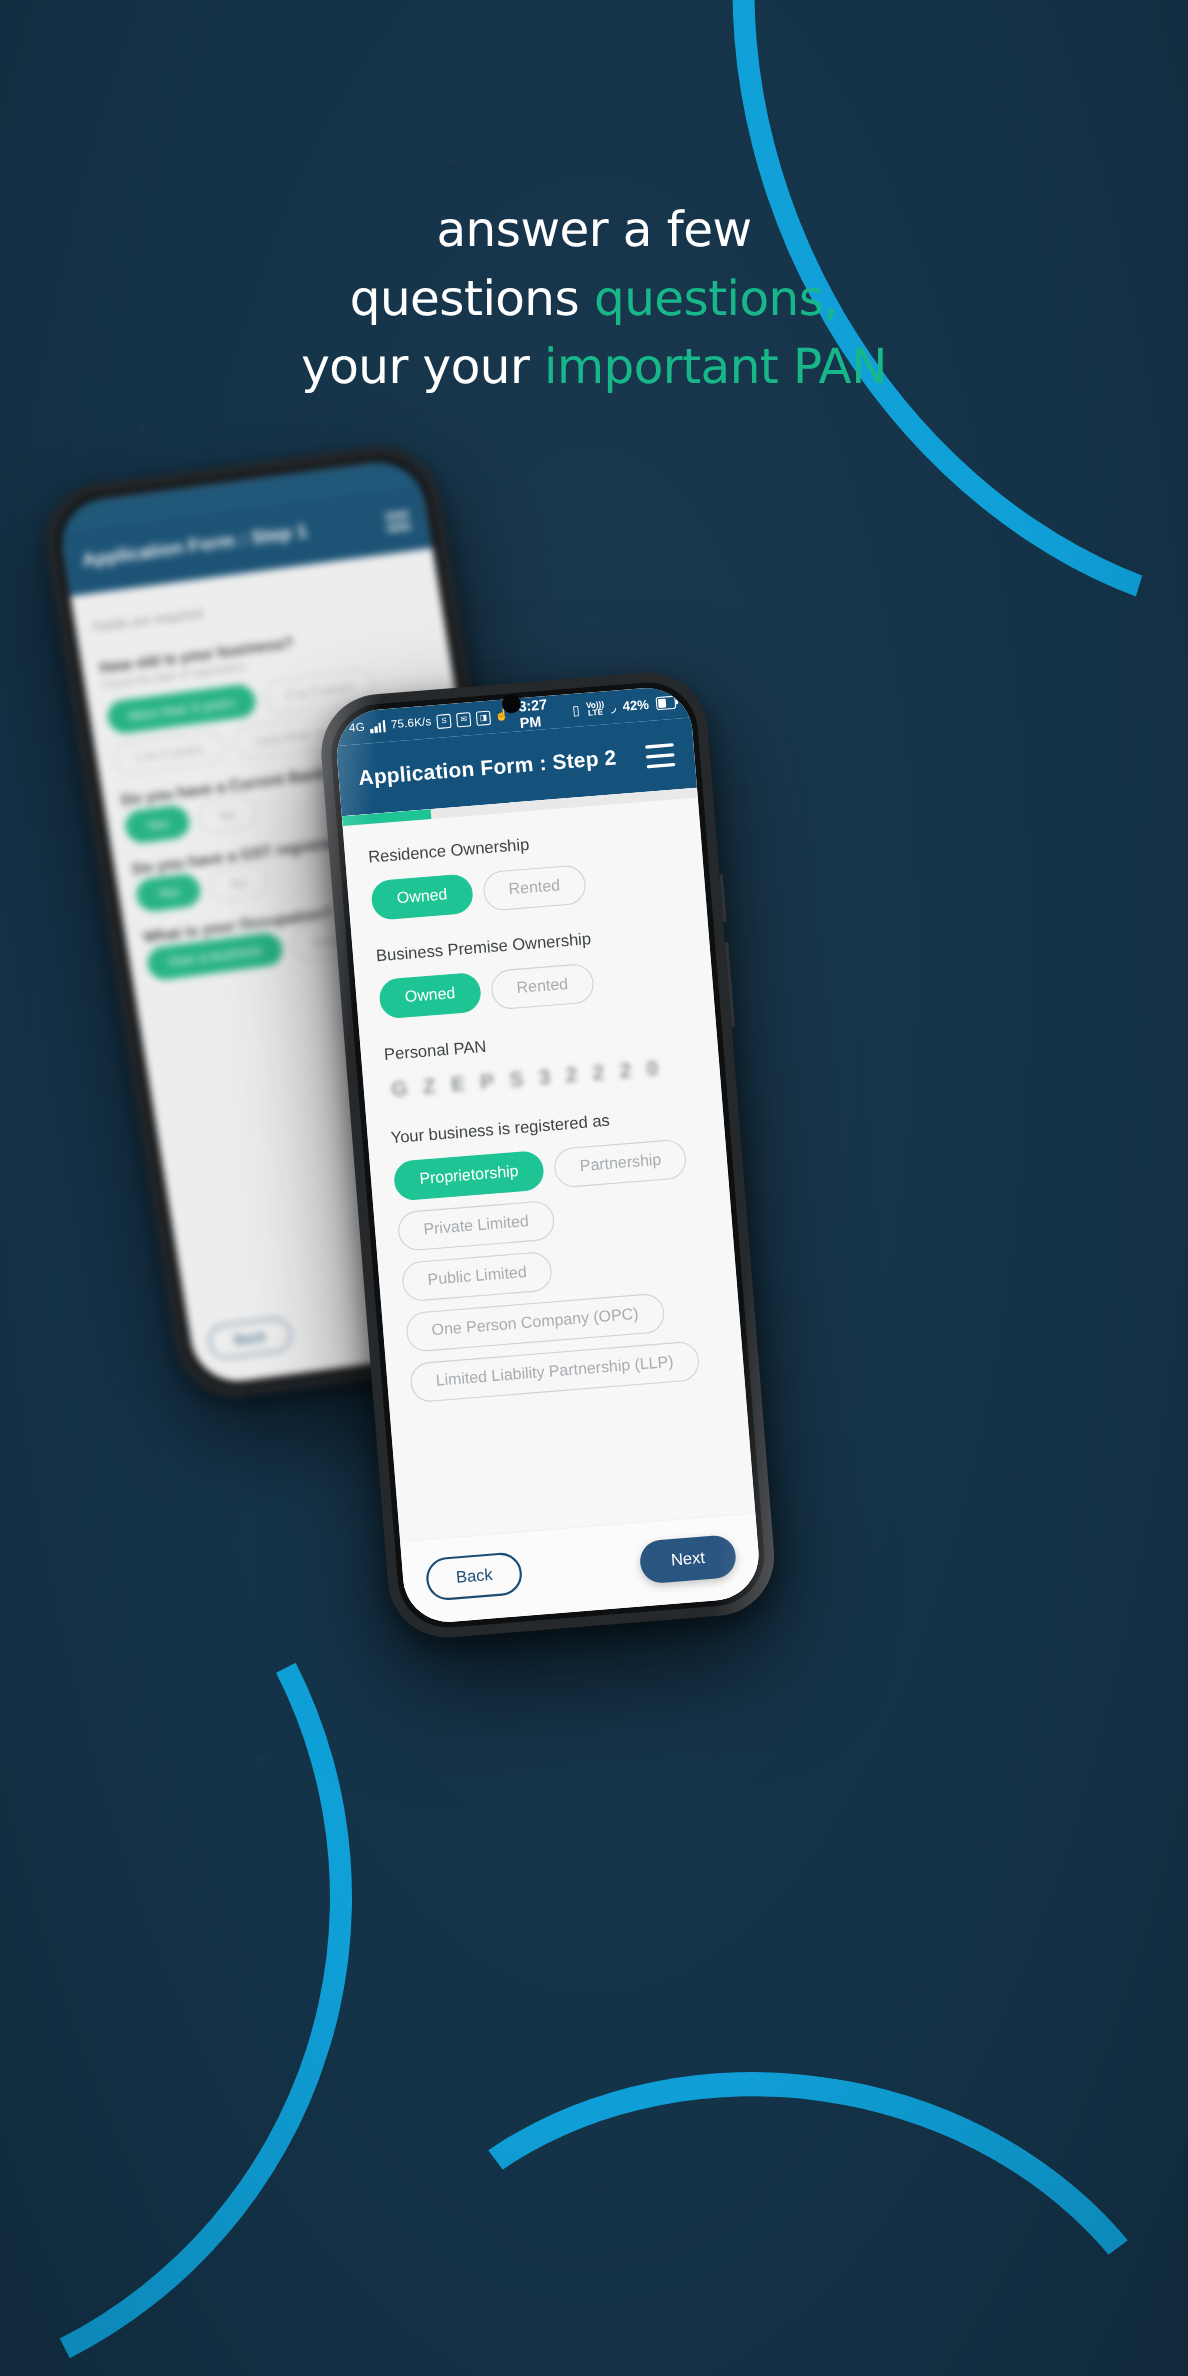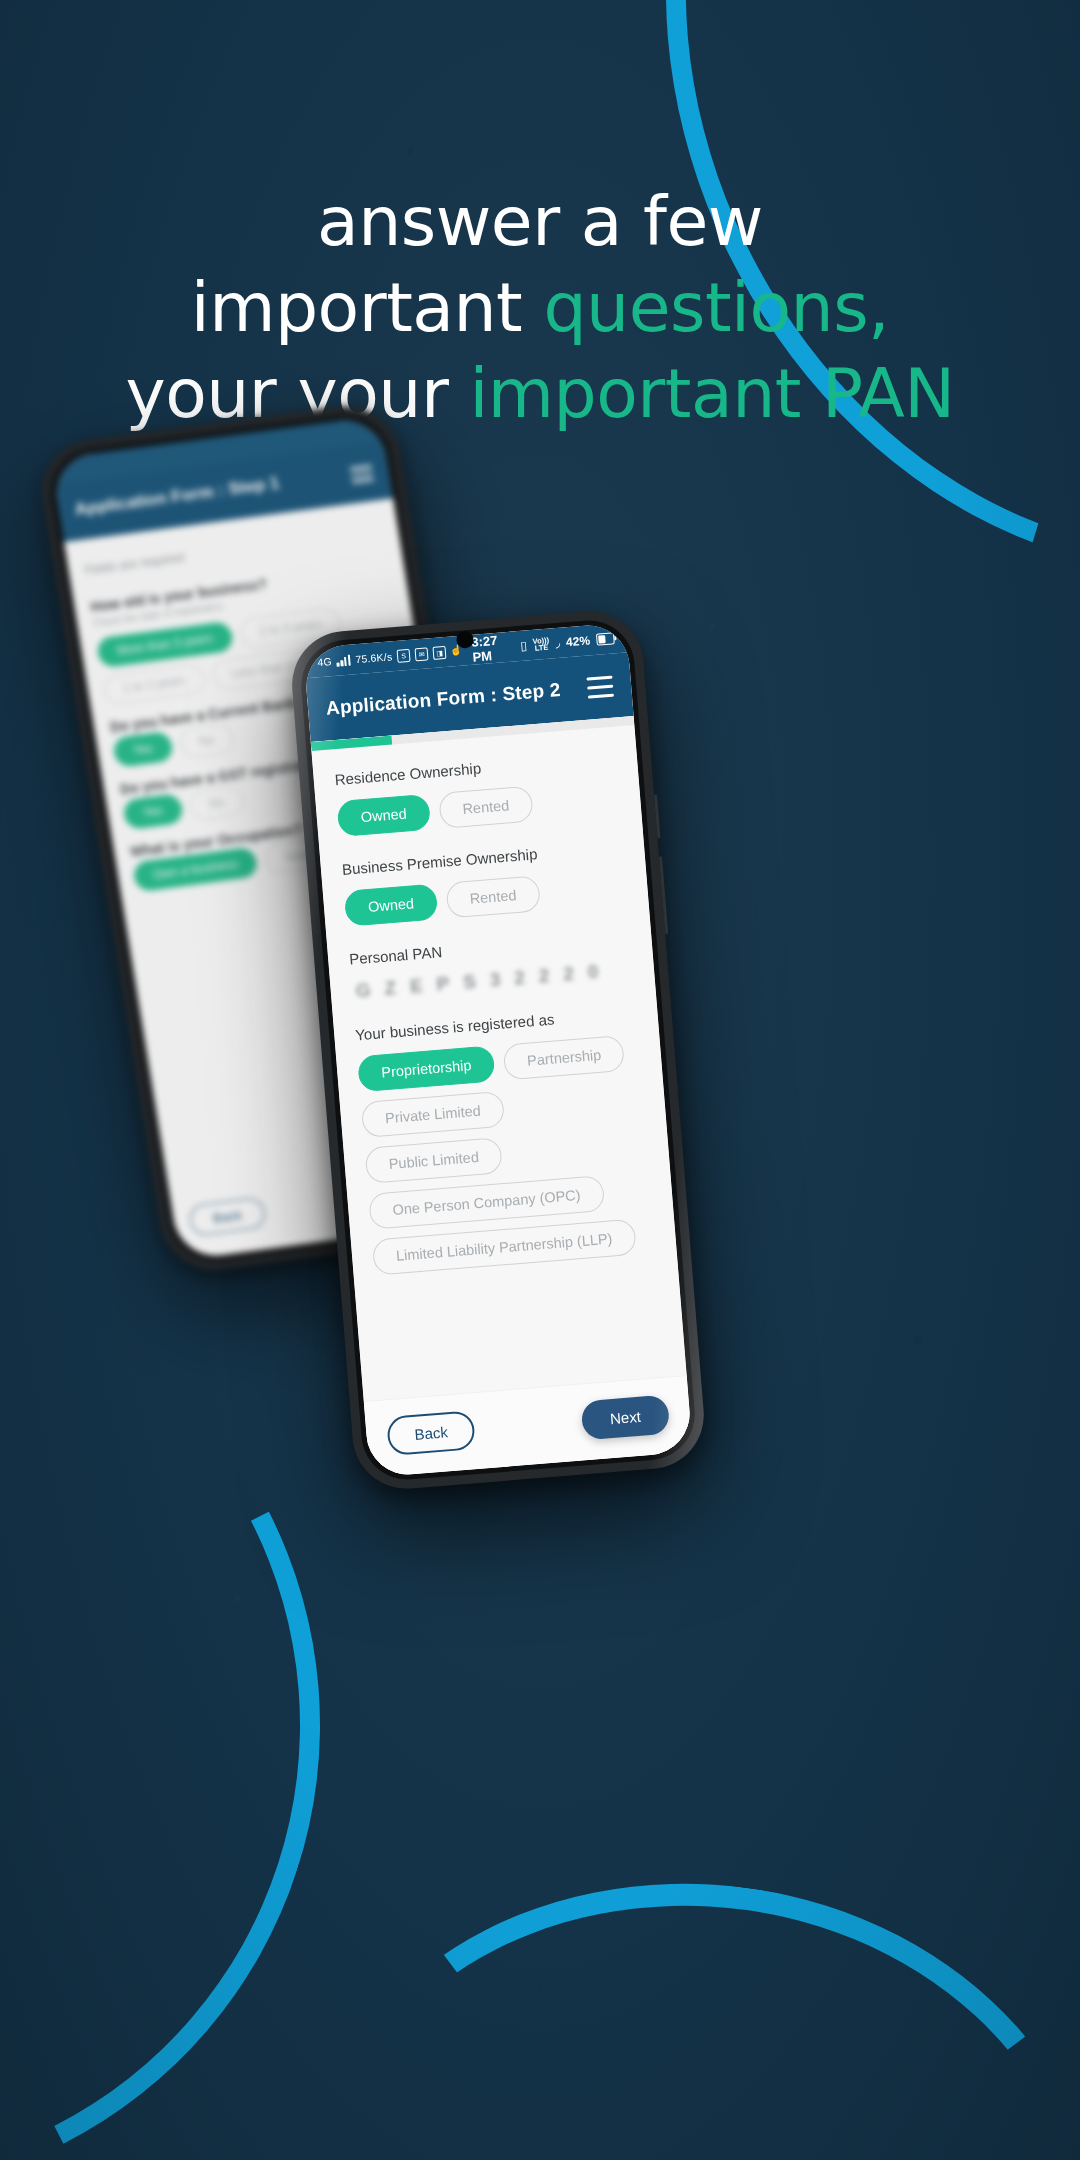--- a/index.html
+++ b/index.html
@@ -25,21 +25,21 @@
     background:radial-gradient(ellipse at 50% 40%, rgba(255,255,255,.035) 0%, rgba(0,0,0,0) 55%, rgba(0,0,0,.18) 100%);}
 
   
   .arc{position:absolute;border-radius:50%;border:20px solid #0fa0d8;}
   .arc-tr{width:780px;height:980px;right:-430px;top:-430px;border-color:transparent transparent transparent #0fa0d8;transform:rotate(-28deg);}
   .arc-bl{width:900px;height:900px;left:-620px;top:1255px;border-color:transparent #0fa0d8 transparent transparent;transform:rotate(18deg);}
   .arc-bottom{width:760px;height:640px;left:300px;top:1885px;border-width:22px;border-color:#0fa0d8 transparent transparent transparent;transform:rotate(8deg);}
 
   
   .headline{position:absolute;left:0;right:0;top:188px;text-align:center;
-    font-size:68px;line-height:1.0;letter-spacing:-.5px;color:#ffffff;
+    font-size:44px;line-height:1.0;letter-spacing:-.5px;color:#ffffff;
     font-family:"DejaVu Sans", sans-serif;font-weight:400;}
   .headline .line{display:block;margin-bottom:18px;}
   .hl-accent{color:#18b78a;font-weight:400;}
 
   
   .phone{position:absolute;border-radius:54px;background:#26292c;
     box-shadow:0 40px 90px rgba(0,0,0,.55), 0 6px 18px rgba(0,0,0,.45);}
   .phone .bezel{position:absolute;inset:9px;border-radius:46px;background:#0d0f11;overflow:hidden;}
   .phone .screen{position:absolute;inset:5px;border-radius:42px;overflow:hidden;background:#f3f3f3;}
 
@@ -137,21 +137,21 @@
   <div class="arc arc-bl"></div>
   <div class="arc arc-bottom"></div>
   <div class="bg-vig"></div>
 </div>
 
 <div class="headline">
   <span class="line">
     <span>answer a few</span>
   </span>
   <span class="line">
-    <span>important </span><span class="hl-accent">questions,</span>
+    <span>questions </span><span class="hl-accent">questions,</span>
   </span>
   <span class="line">
     <span>your your </span><span class="hl-accent">important PAN</span>
   </span>
 </div>
 
 <div class="phone" id="phone-back">
   <div class="bezel">
     <div class="screen">
       <div class="bk-status"></div>

